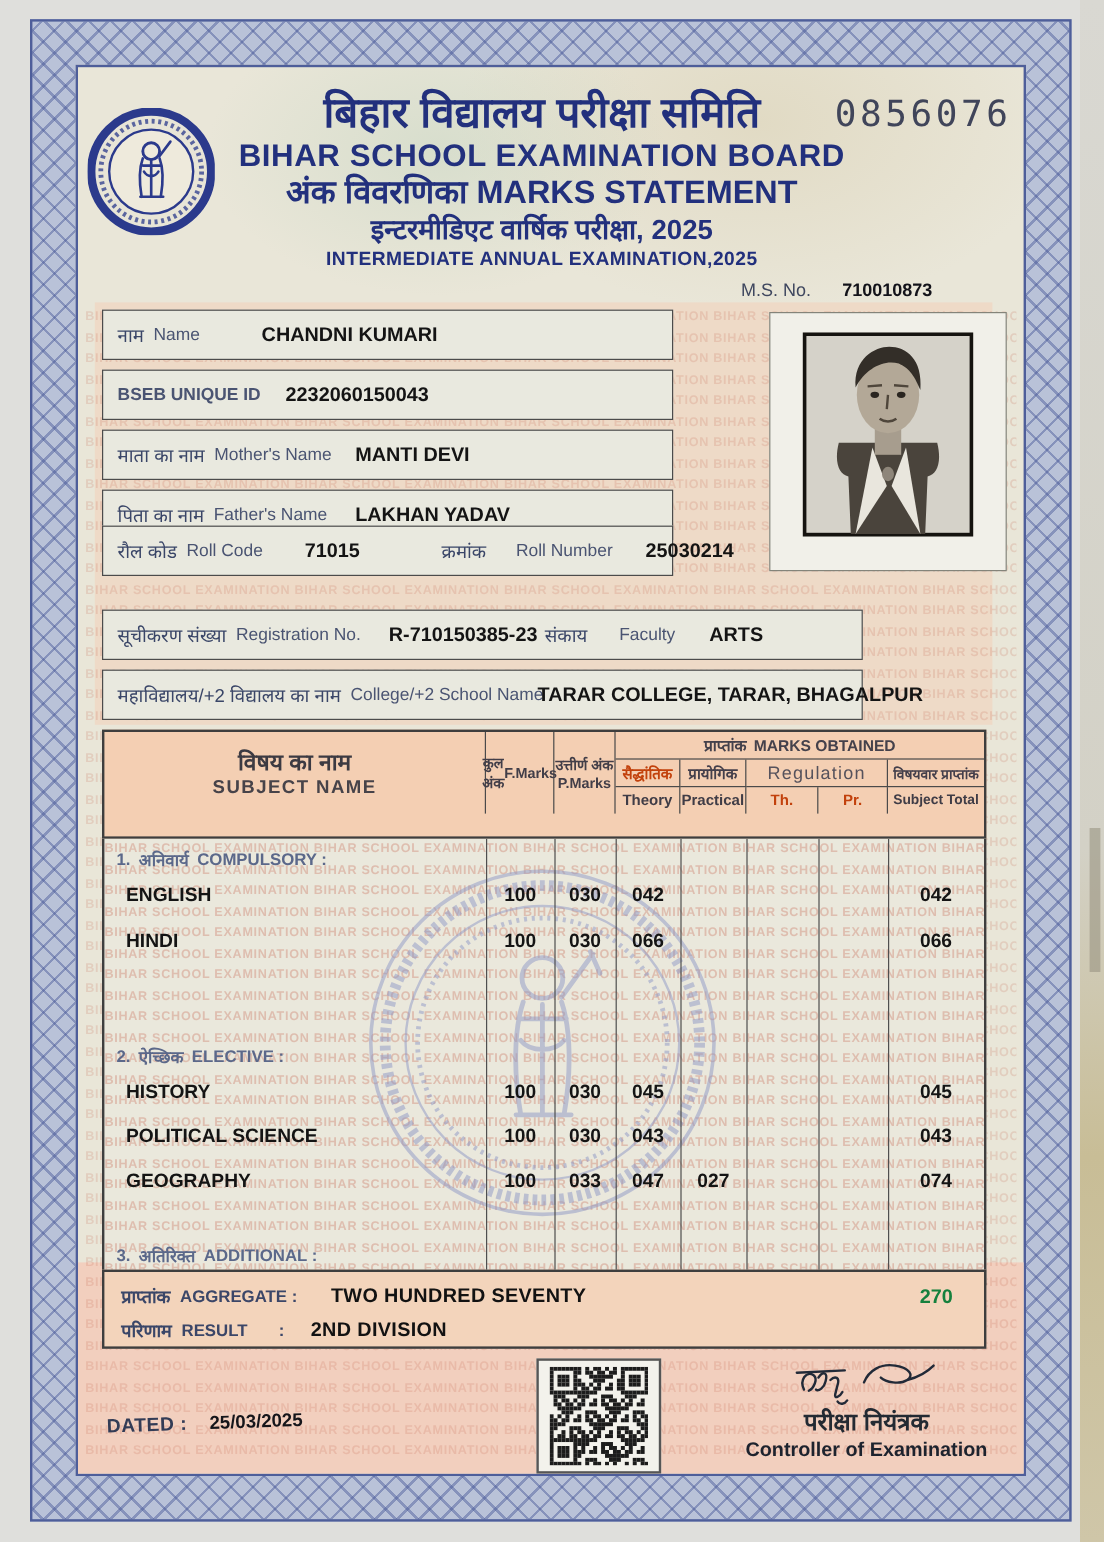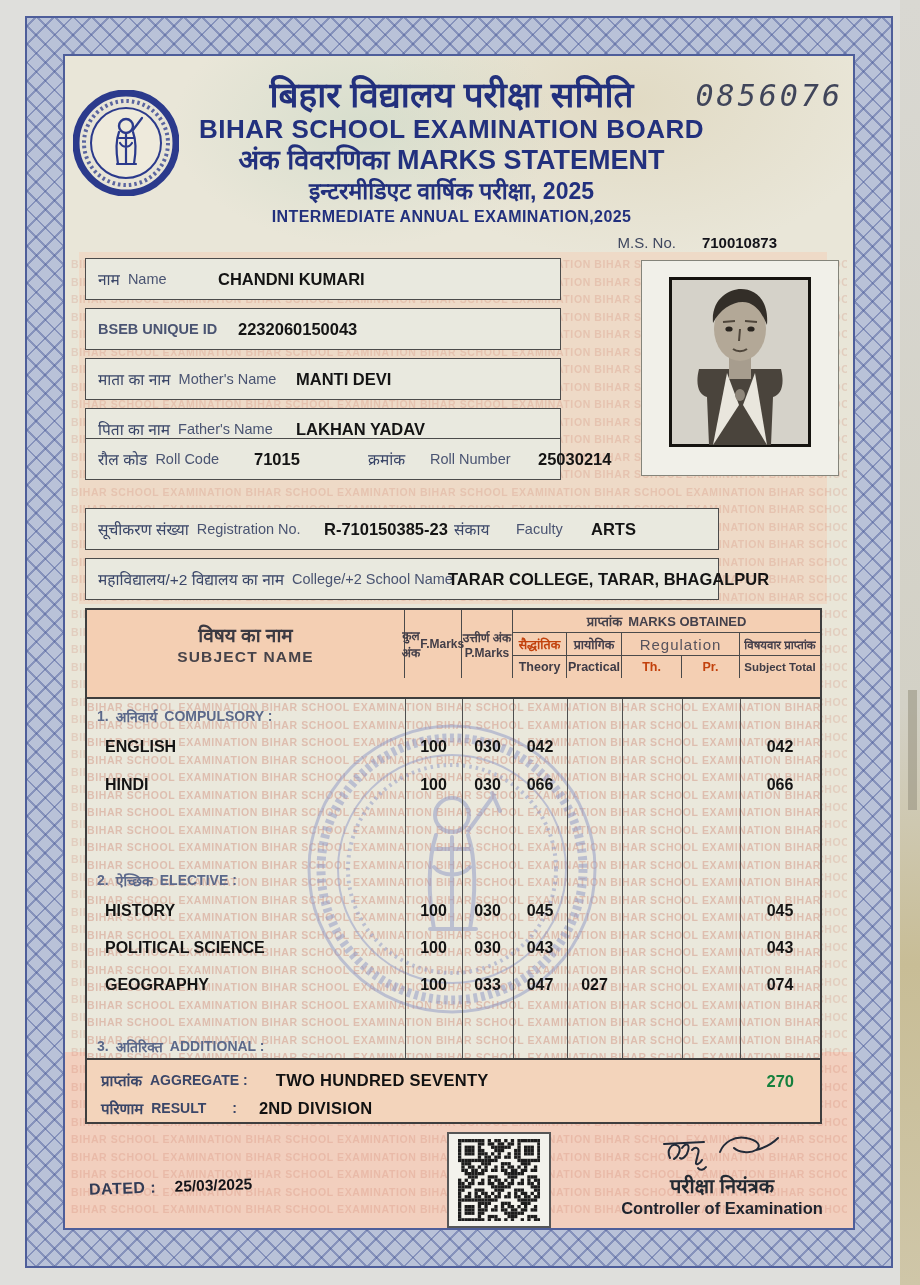--- a/index.html
+++ b/index.html
@@ -19,21 +19,21 @@
       radial-gradient(ellipse 420px 260px at 72% 4%, rgba(214,202,168,.42), transparent 60%),
       #e9e6d8;}
   
   .titles{position:absolute;left:80px;right:95px;top:20px;text-align:center;color:#22307d;}
   .t-hi{font-size:35px;font-weight:bold;line-height:1.1;}
   .t-en{font-size:26px;font-weight:bold;letter-spacing:.5px;line-height:1.15;}
   .t-stmt{font-size:27px;font-weight:bold;line-height:1.2;}
   .t-exhi{font-size:23px;font-weight:bold;line-height:1.25;}
   .t-exen{font-size:16px;font-weight:bold;letter-spacing:.4px;line-height:1.4;}
   .serial{position:absolute;right:10px;top:22px;font-family:"DejaVu Sans Mono",monospace;
-    font-size:30px;color:#40455a;letter-spacing:3px;font-style:italic;}
+    font-size:30px;color:#40455a;letter-spacing:3px;}
   .msno{position:absolute;right:76px;top:178px;font-size:15px;color:#3f475f;}
   .msno b{color:#13131a;margin-left:26px;font-size:15px;}
   
   .fields-bg{position:absolute;left:14px;top:196px;width:748px;height:352px;background:#eedac7;}
   .fbox{position:absolute;left:20px;width:476px;height:42px;background:#e9e9df;border:1.6px solid #4b4b4b;
     box-sizing:border-box;display:flex;align-items:center;padding:0 12px;z-index:3;}
   .fbox.full{width:634px;text-align:right;}
   .lhi{font-size:15.5px;color:#3a4668;white-space:nowrap;}
   .len{font-size:14.5px;color:#4a5472;margin-left:8px;white-space:nowrap;}
   .val{position:absolute;font-size:16.5px;font-weight:bold;color:#141414;white-space:nowrap;}

